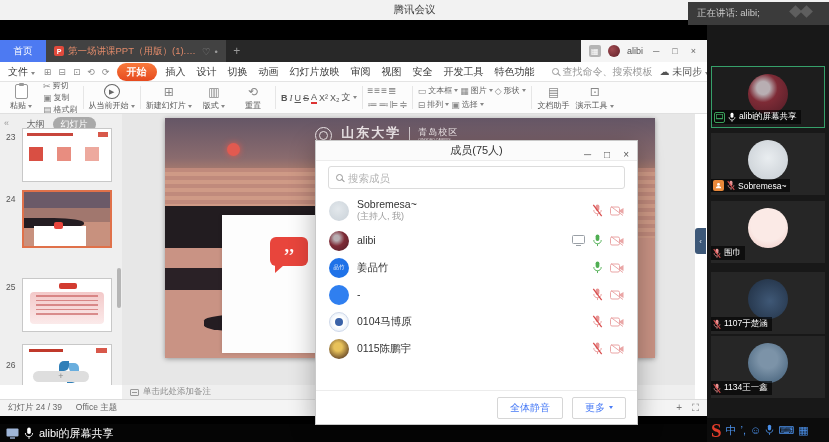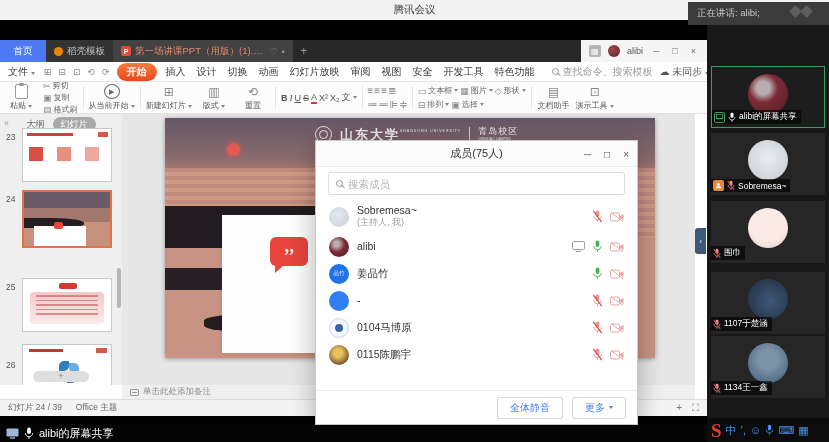--- a/index.html
+++ b/index.html
@@ -73,21 +73,21 @@
 .t26 .tr{position:absolute;right:4px;top:3px;width:11px;height:5px;background:#d8584a}
 .petal{position:absolute;width:10px;height:10px;border-radius:50% 0}
 
 .canvas{position:absolute;left:122px;top:74px;width:573px;height:271px;background:#e7e7e7}
 .slide{position:absolute;left:43px;top:4px;width:490px;height:240px;background:#c99384;box-shadow:0 1px 5px rgba(0,0,0,.35);overflow:hidden}
 .sky{position:absolute;left:0;top:0;width:100%;height:50px;background:linear-gradient(#655666,#8a6b6e 80%,#a1776e)}
 .sun{position:absolute;left:62px;top:25px;width:13px;height:13px;border-radius:50%;background:#e25a50;box-shadow:0 0 6px #e25a50}
 .logo-row{position:absolute;left:150px;top:8px;display:flex;align-items:center;gap:8px;color:#efe8ea}
 .seal{width:17px;height:17px;border:1px solid #efe8ea;border-radius:50%;position:relative}
 .seal::after{content:"";position:absolute;left:3px;top:3px;right:3px;bottom:3px;border:1px solid #efe8ea;border-radius:50%}
-.logo-cn{display:flex;flex-direction:row;align-items:flex-start;line-height:1}
+.logo-cn{display:flex;flex-direction:column;align-items:flex-end;line-height:1}
 .logo-cn b{font-size:13px;font-weight:bold;font-family:"Liberation Serif","DejaVu Serif",serif;letter-spacing:2px}
 .logo-cn i{font-style:normal;font-size:3.5px;letter-spacing:1px;margin-top:2px}
 .logo-div{width:1px;height:16px;background:#efe8ea;opacity:.8}
 .campus{display:flex;flex-direction:column;line-height:1}
 .campus b{font-size:9px;font-weight:normal;letter-spacing:1px}
 .campus i{font-style:normal;font-size:3.5px;margin-top:2px}
 .sea{position:absolute;left:0;top:50px;width:100%;height:70px;background:repeating-linear-gradient(180deg,#c08a7c 0 4px,#cf9a86 4px 8px)}
 .rocks1{position:absolute;left:0;top:88px;width:68%;height:42px;background:#221c20;border-radius:0 40% 30% 0/0 90% 60% 0}
 .water2{position:absolute;left:0;top:128px;width:100%;height:112px;background:repeating-linear-gradient(180deg,#c7938 personally 0,#c79384 0 5px,#bd8a80 5px 10px)}
 .rockA{position:absolute;left:0;top:150px;width:34%;height:22px;background:#2a2126;border-radius:0 60% 50% 0/0 100% 80% 0}
@@ -118,21 +118,21 @@
 .pav2{background:radial-gradient(circle at 50% 45%,#e9edf0,#c6ccd2)}
 .pav3{background:radial-gradient(circle at 50% 40%,#fbeae6 55%,#eec7c2)}
 .pav4{background:radial-gradient(circle at 55% 55%,#3f5876,#1e2c3f)}
 .pav5{background:radial-gradient(circle at 50% 40%,#7c93a8 30%,#3d5a74)}
 
 .sogou{position:absolute;left:0;bottom:0;width:122px;height:24px;background:#0c0c0c;display:flex;align-items:center;gap:4px;padding:0 4px;color:#4a8fe8}
 .slogo{color:#e03c2a;font-family:"Liberation Serif","DejaVu Serif",serif;font-weight:bold;font-size:19px;line-height:19px}
 .tray{font-size:11px}
 
 .dialog{position:absolute;left:315px;top:140px;width:323px;height:285px;background:#fff;border:1px solid #c9c9c9;box-shadow:0 6px 24px rgba(0,0,0,.3);z-index:20;display:flex;flex-direction:column}
-.dlg-title{height:26px;background:#fbfbfb;border-bottom:1px solid #ececec;display:flex;align-items:center;position:relative}
+.dlg-title{height:20px;background:#fbfbfb;border-bottom:1px solid #ececec;display:flex;align-items:center;position:relative}
 .dlg-title .t{flex:1;text-align:center;font-size:11px;color:#333}
 .dlg-ctrl{position:absolute;right:8px;top:0;height:26px;display:flex;align-items:center;gap:13px;color:#555;font-size:10px}
 .dlg-search{margin:5px 12px 3px;height:23px;border:1px solid #dcdcdc;border-radius:3px;display:flex;align-items:center;gap:5px;padding:0 7px}
 .dlg-search input{border:none;outline:none;flex:1;font-size:10.5px;color:#333;font-family:inherit}
 .dlg-search input::placeholder{color:#b3b3b3}
 .mlist{flex:1;overflow:hidden;padding:2px 0}
 .mrow{display:flex;align-items:center;height:27px;padding:0 13px;gap:8px}
 .mrow.tall{height:33px}
 .mav{width:20px;height:20px;border-radius:50%;flex:none;display:flex;align-items:center;justify-content:center;color:#fff;font-size:5.5px}
 .mname{font-size:10.5px;color:#333;line-height:1.15}
@@ -170,24 +170,20 @@
   </div>
 
   <div class="share-black"></div>
 
   <div class="wps">
 
     <div class="tabbar">
       <div class="tab tab-home">
           <span>首页</span>
         </div>
-      <div class="tab tab-template">
-        <span class="dk-dot"></span>
-        <span>稻壳模板</span>
-      </div>
       <div class="tab tab-doc">
         <span class="p-ico">P</span>
         <span class="dtxt">第一场讲课PPT（用版）(1).pptx</span>
         <span style="color:#8a8a8a">♡</span>
         <span style="color:#999">•</span>
       </div>
       <div class="tab-plus">+</div>
       <div class="tab-spacer"></div>
       <div class="tab-right">
         <span class="appbox">▦</span>

